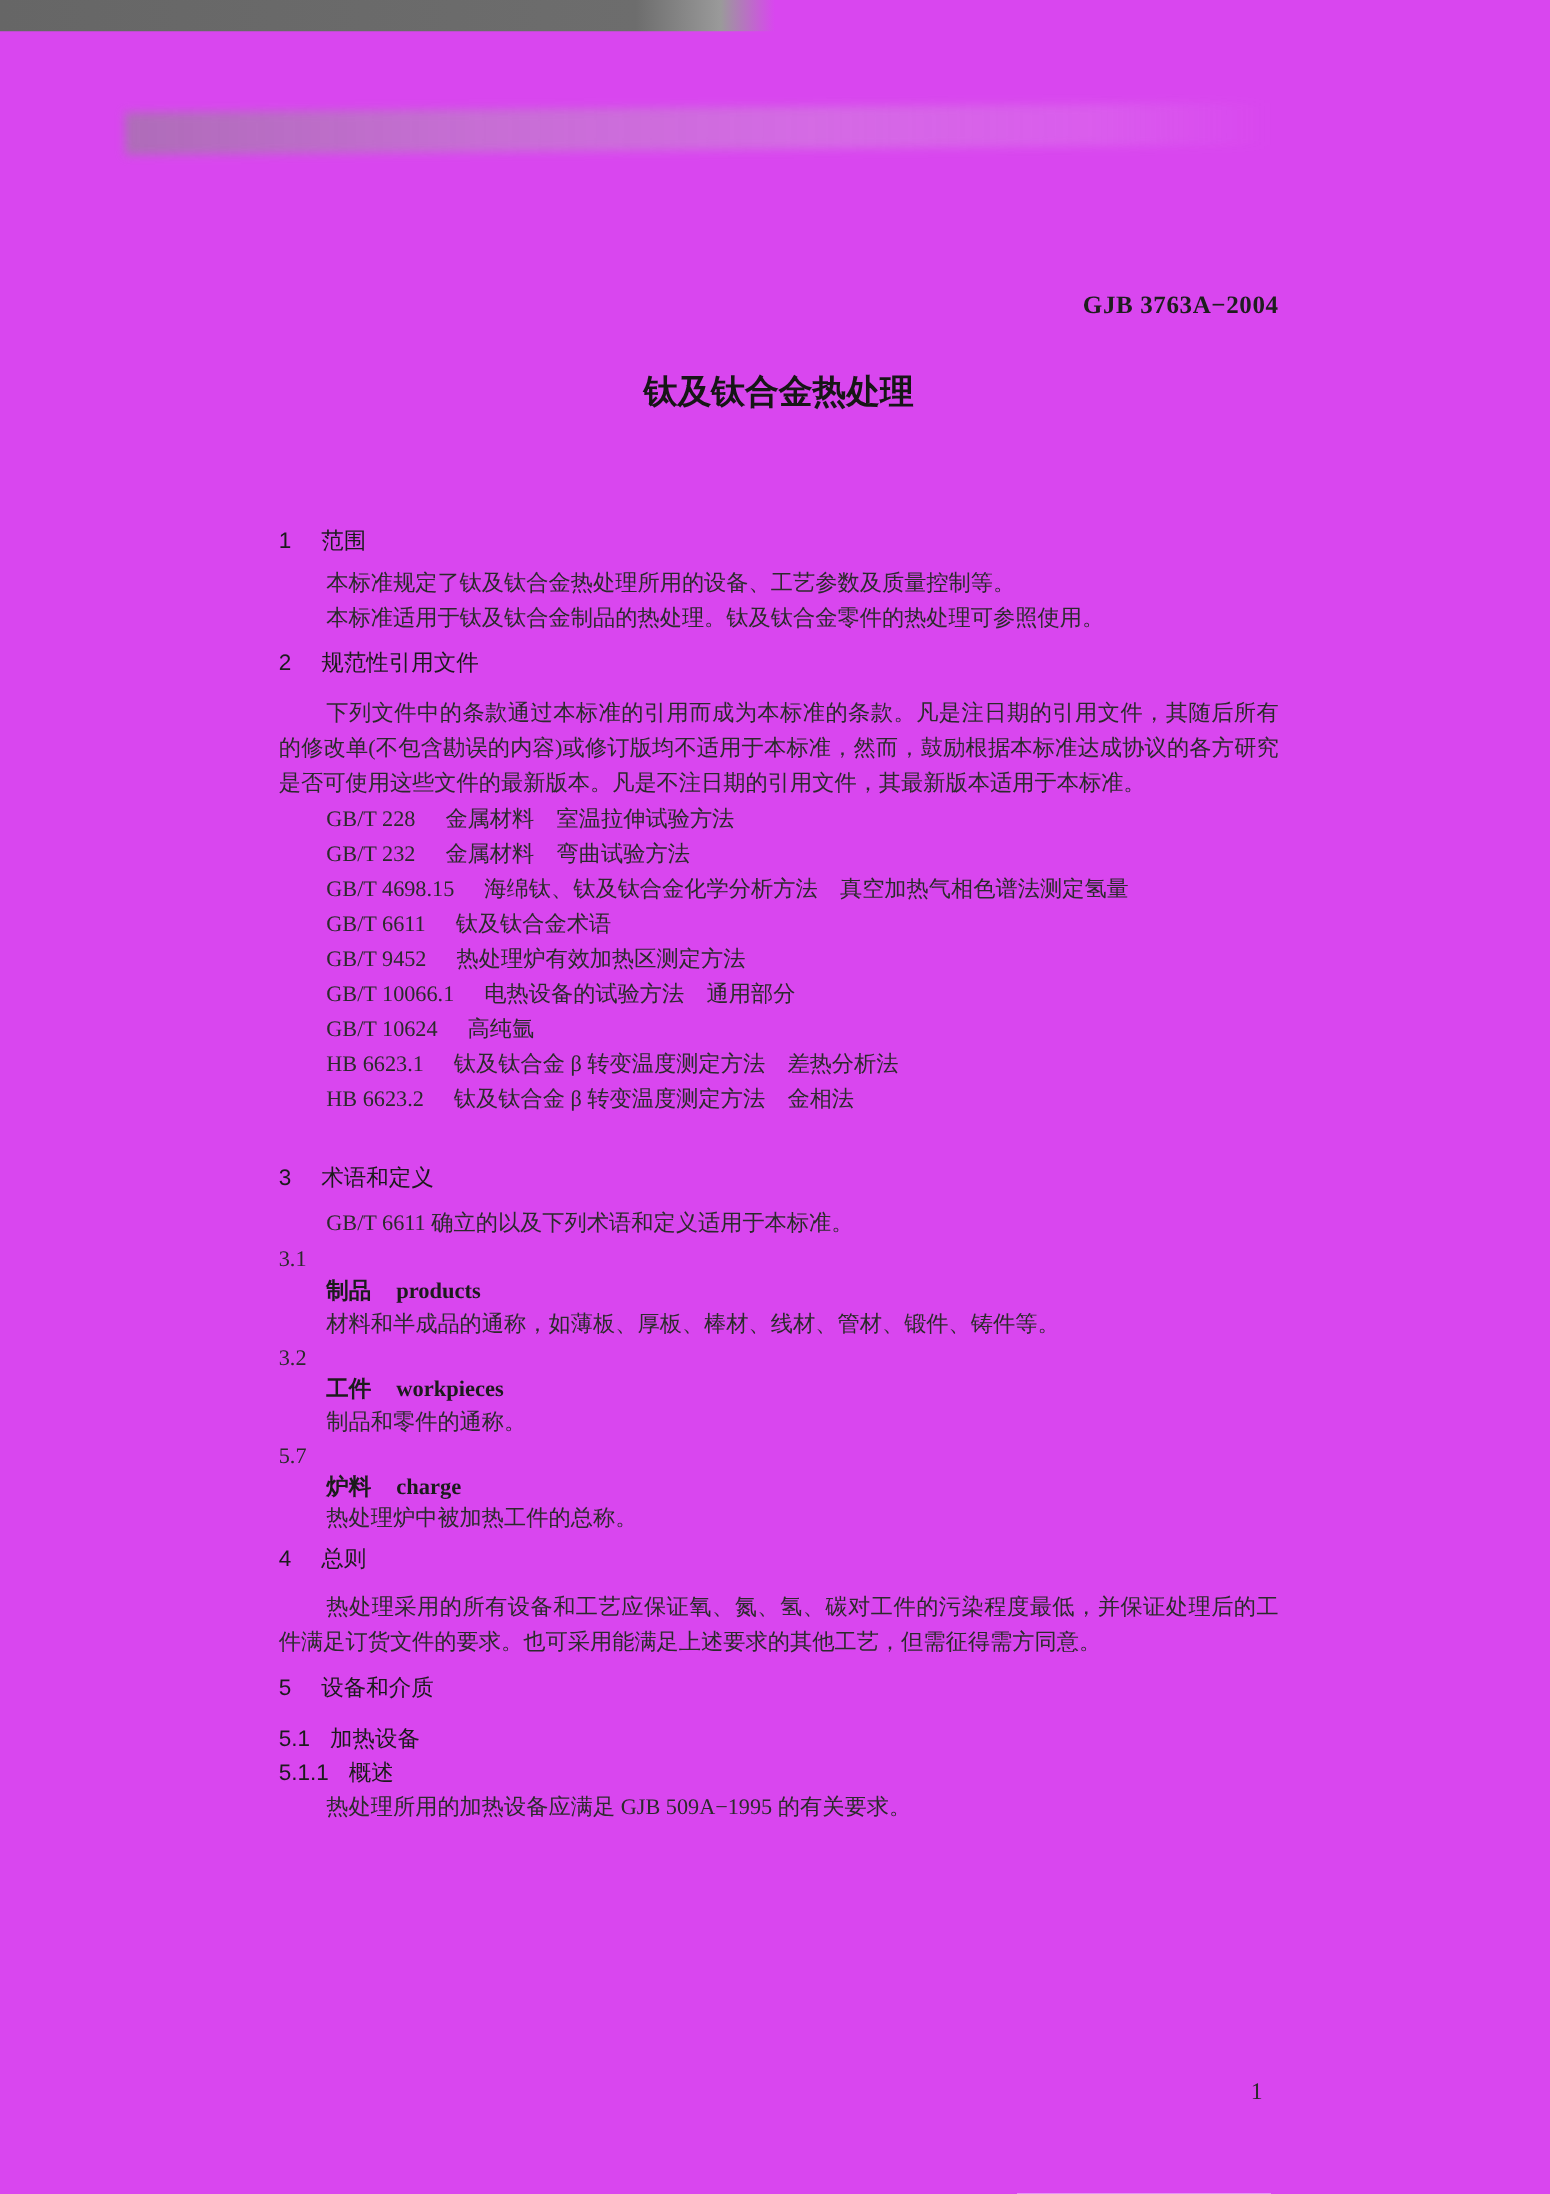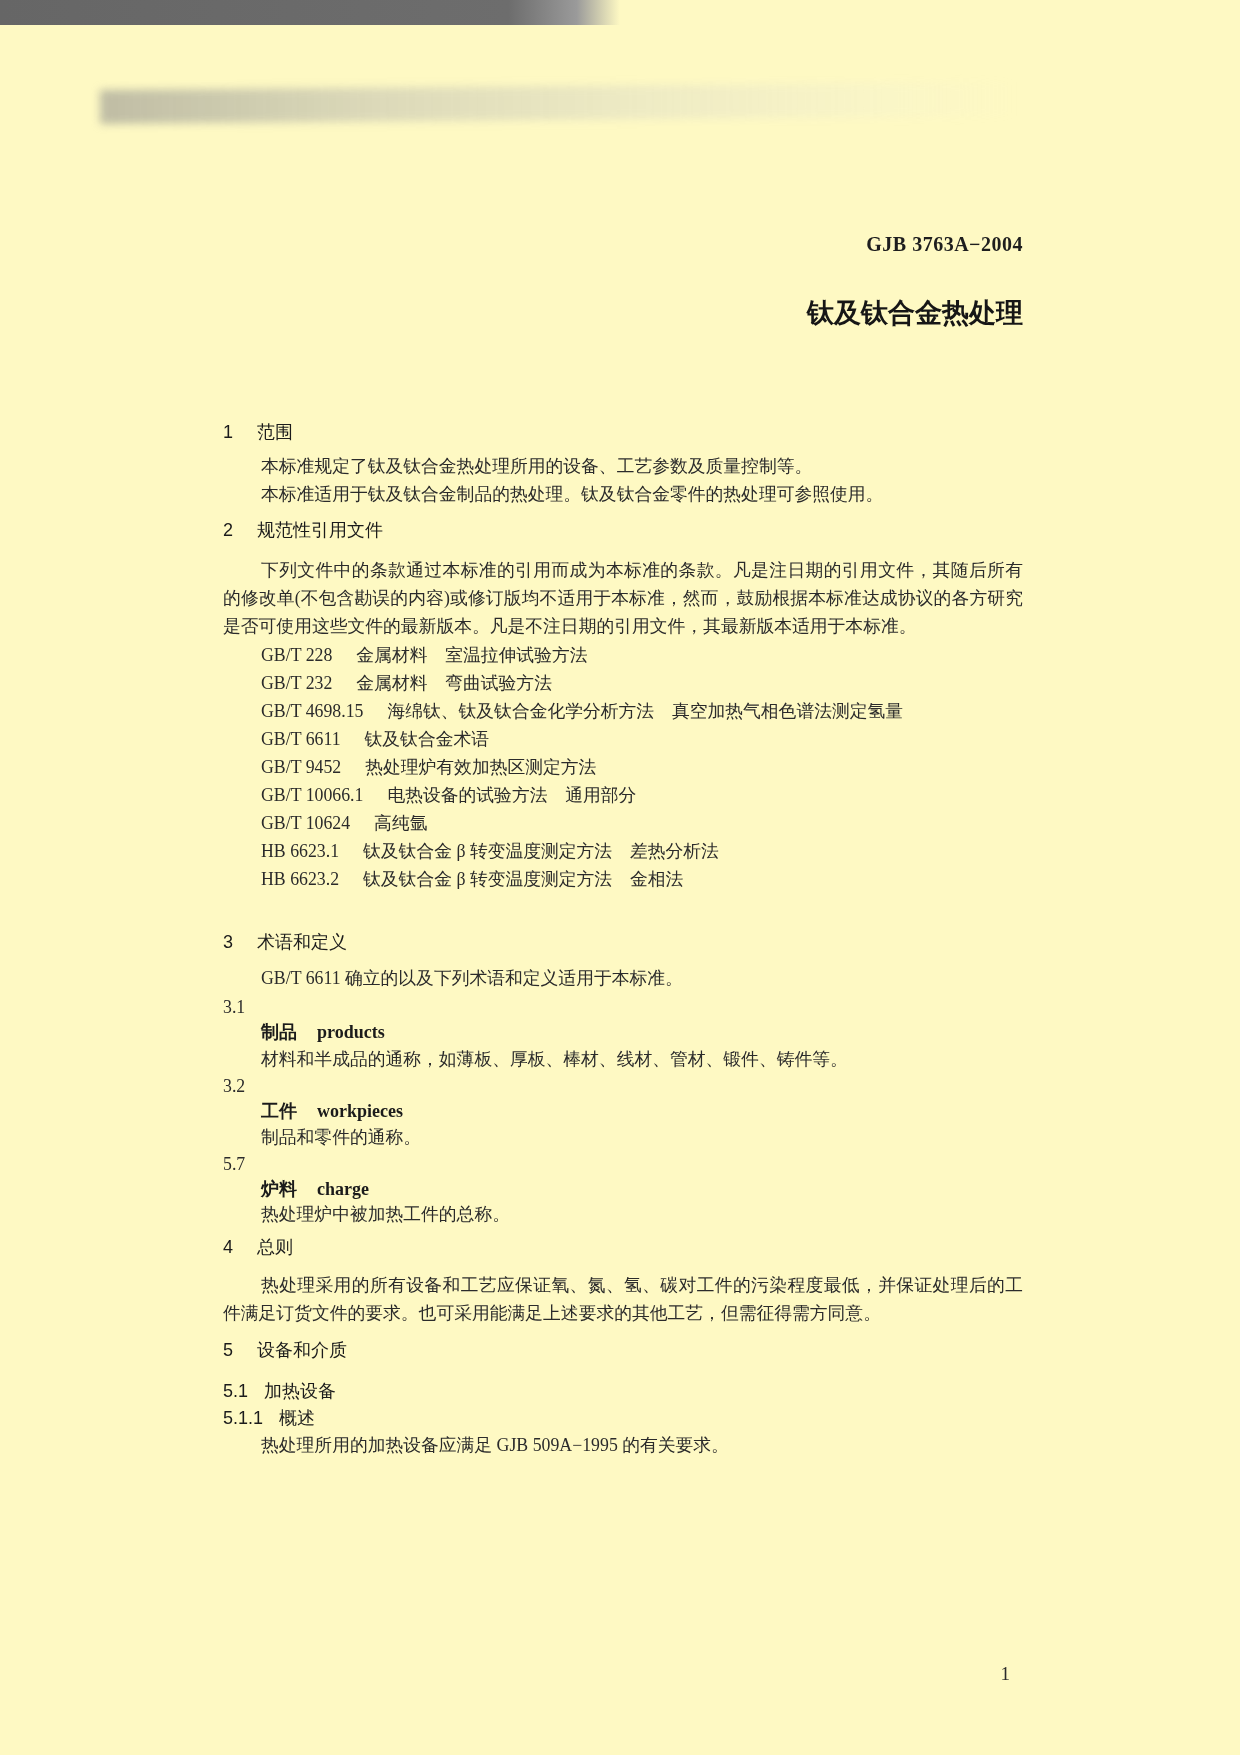--- a/index.html
+++ b/index.html
@@ -1,20 +1,20 @@
 <!DOCTYPE html>
 <html><head>
 <meta charset="utf-8">
 <style>
   html, body { margin: 0; padding: 0; background: #ffffff; }
   .page {
     position: relative;
     width: 1240px;
     height: 1755px;
-    background: #fef9c3;
+    background: #d946ef;
     overflow: hidden;
     font-family: "Liberation Serif", "DejaVu Serif", serif;
     color: #2b2b2b;
   }
 
   
   .artifact-top-bar {
     position: absolute;
     top: 0; left: 0;
     width: 620px; height: 25px;
@@ -47,21 +47,21 @@
   .doc-number {
     top: 230px;
     text-align: right;
     font-weight: 700;
     font-size: 20px;
     letter-spacing: 0.5px;
     color: #1e1e1e;
   }
   .doc-title {
     top: 299px;
-    text-align: right;
+    text-align: center;
     font-family: "Liberation Sans", "DejaVu Sans", sans-serif;
     font-weight: 700;
     font-size: 27px;
     color: #161616;
   }
 
   .sec-h {
     font-family: "Liberation Sans", "DejaVu Sans", sans-serif;
     font-weight: 400;
     font-size: 18px;

